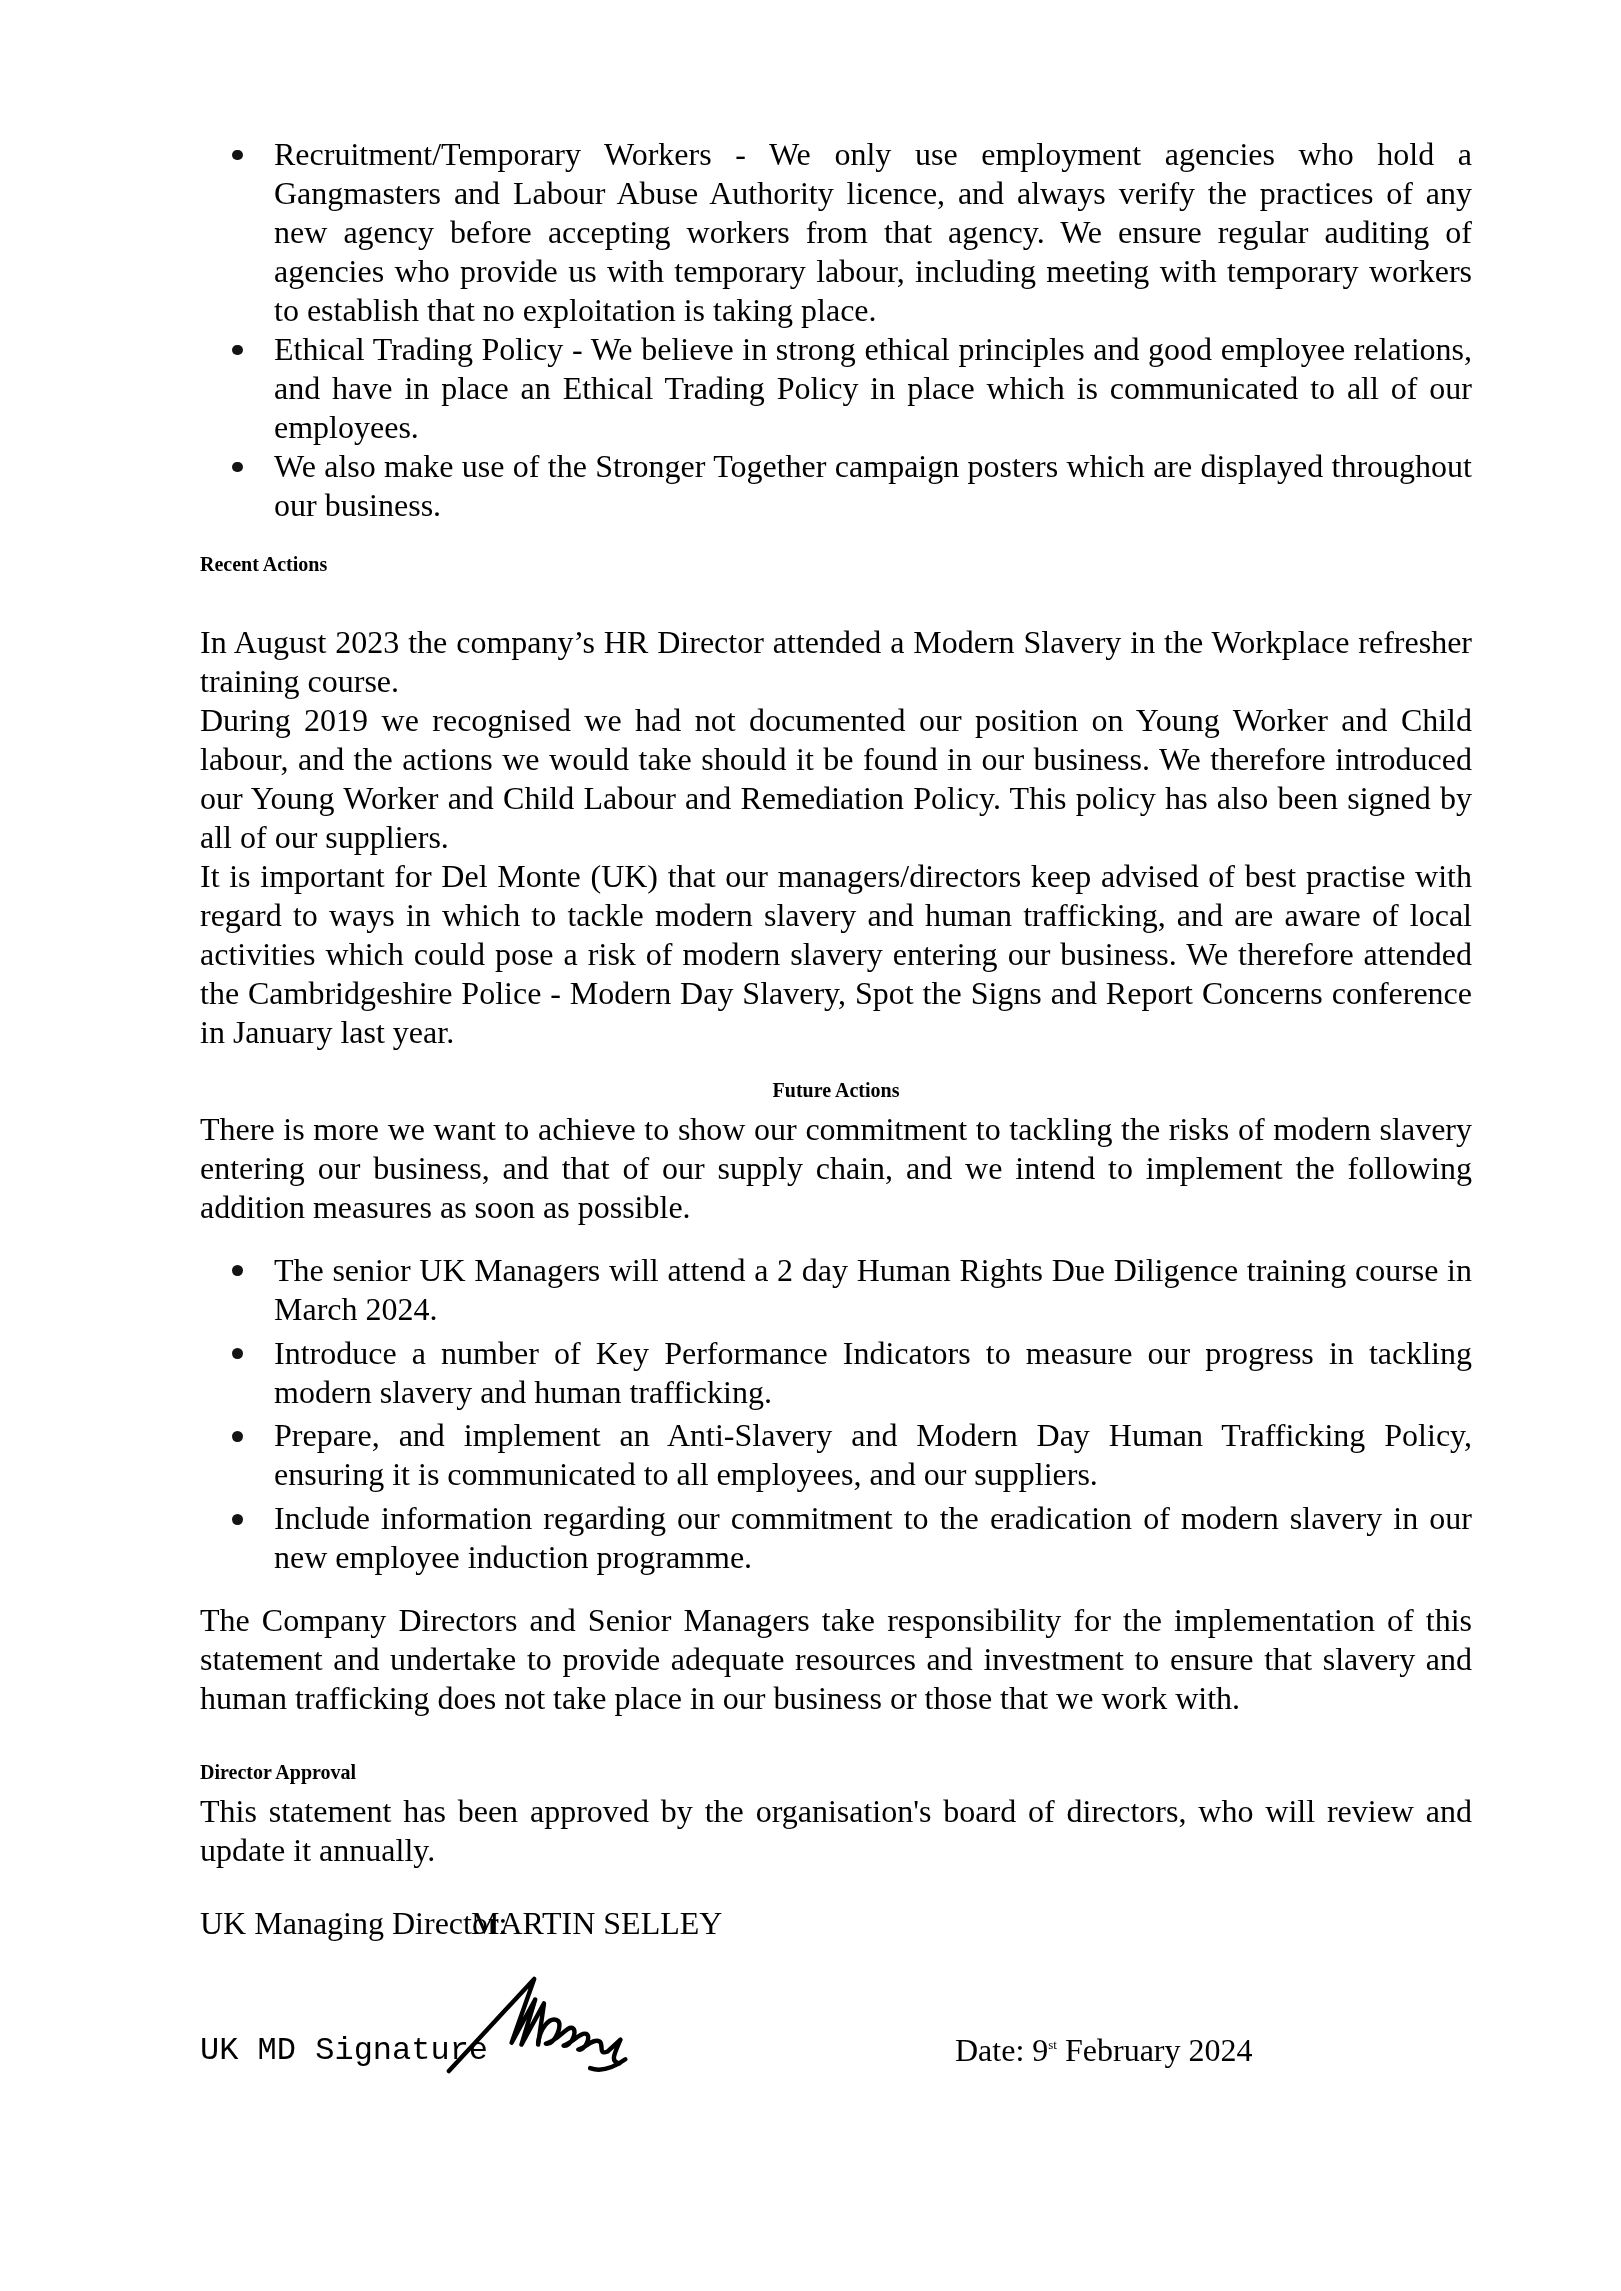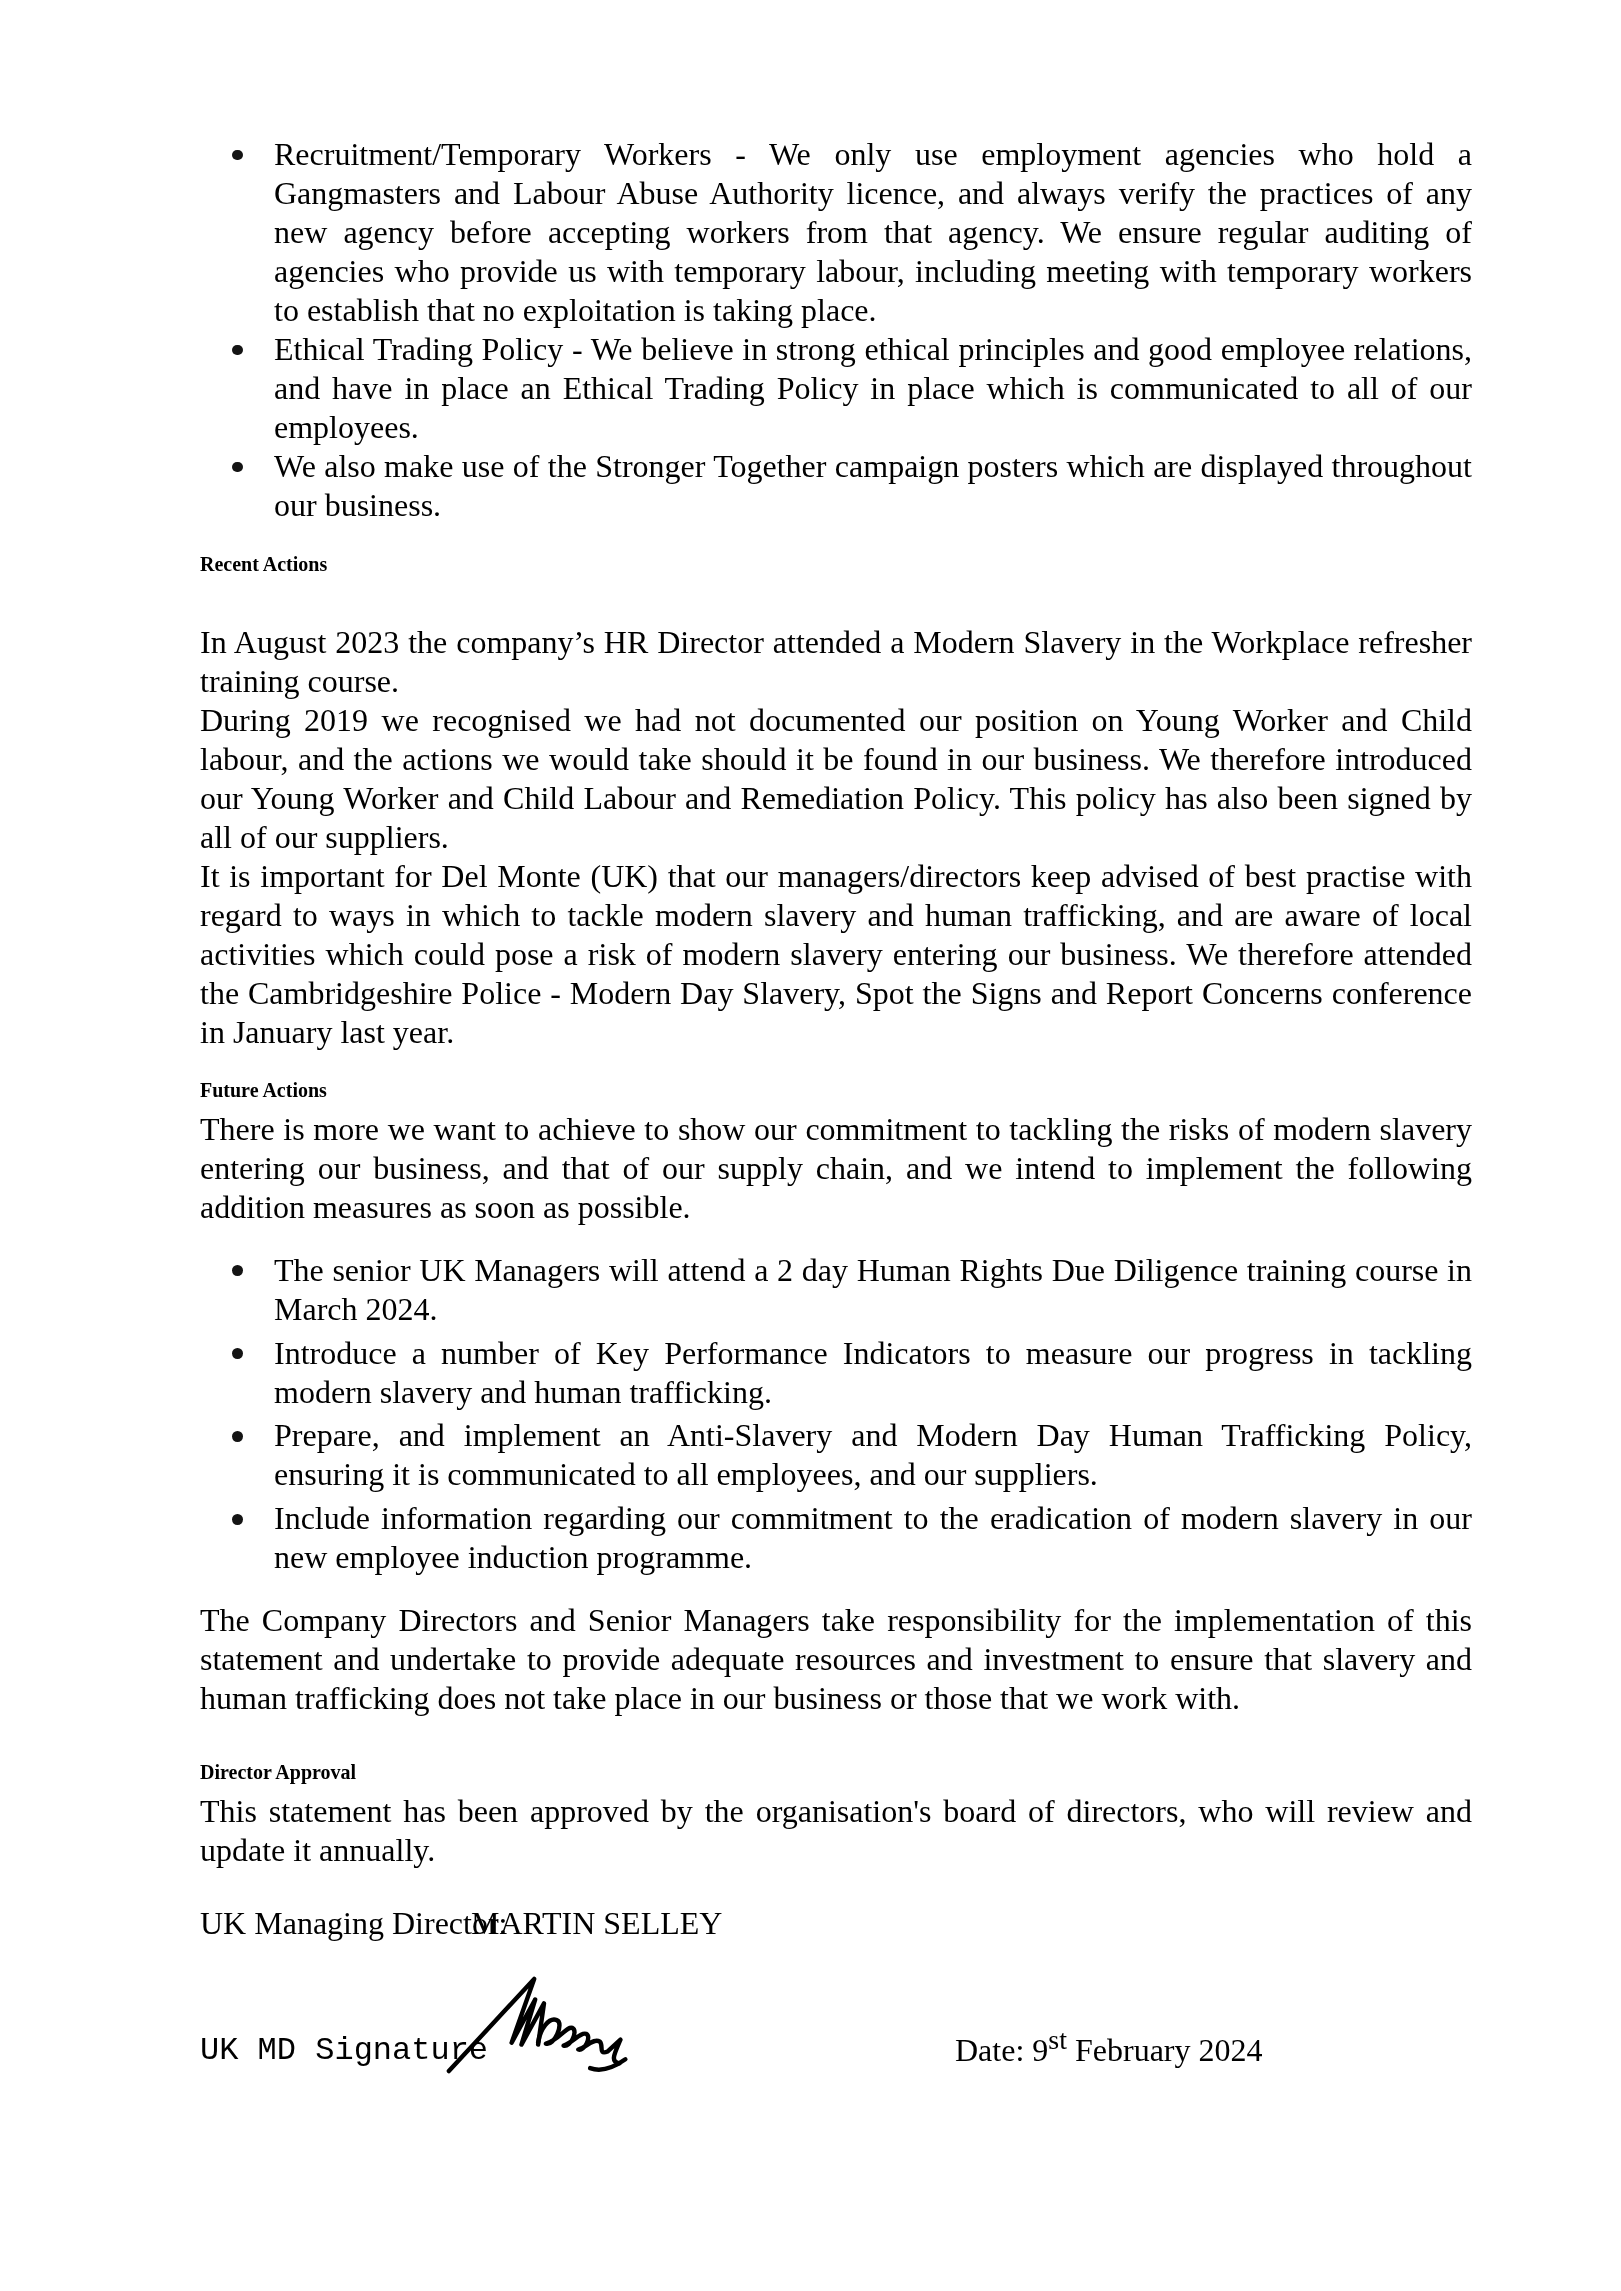--- a/index.html
+++ b/index.html
@@ -43,21 +43,21 @@
   ul.doc-list .bullet {
     position: absolute;
     left: -42px;
     top: 14.7px;
     width: 10.8px;
     height: 10.8px;
     border-radius: 50%;
     background: #141414;
   }
   .h-recent { margin: 19.6px 0 39px 0; }
-  .h-future { margin: 19.6px 0 0 0; }
+  .h-future { margin: 19.6px 0 0 0; text-align: center; }
   ul.future-list { margin-top: 23.5px; }
   ul.future-list li { margin-bottom: 4.9px; }
   .p-responsibility { margin-top: 23.5px; }
   .h-director { margin-top: 35px; }
   .md-line { margin-top: 34px; white-space: nowrap; }
   .md-label { display: inline-block; width: 263px; }
   .signature-row {
     position: relative;
     margin-top: 29px;
     height: 108px;
@@ -73,21 +73,21 @@
     left: 243px;
     bottom: 2px;
   }
   .date-line {
     position: absolute;
     left: 755px;
     bottom: 9.8px;
     white-space: nowrap;
   }
   .date-line sup {
-    font-size: 28px;
+    font-size: 13px;
     line-height: 0;
     vertical-align: super;
     text-align: center;
   }
 </style>
 </head>
 <body>
 
 <div class="page">
 

